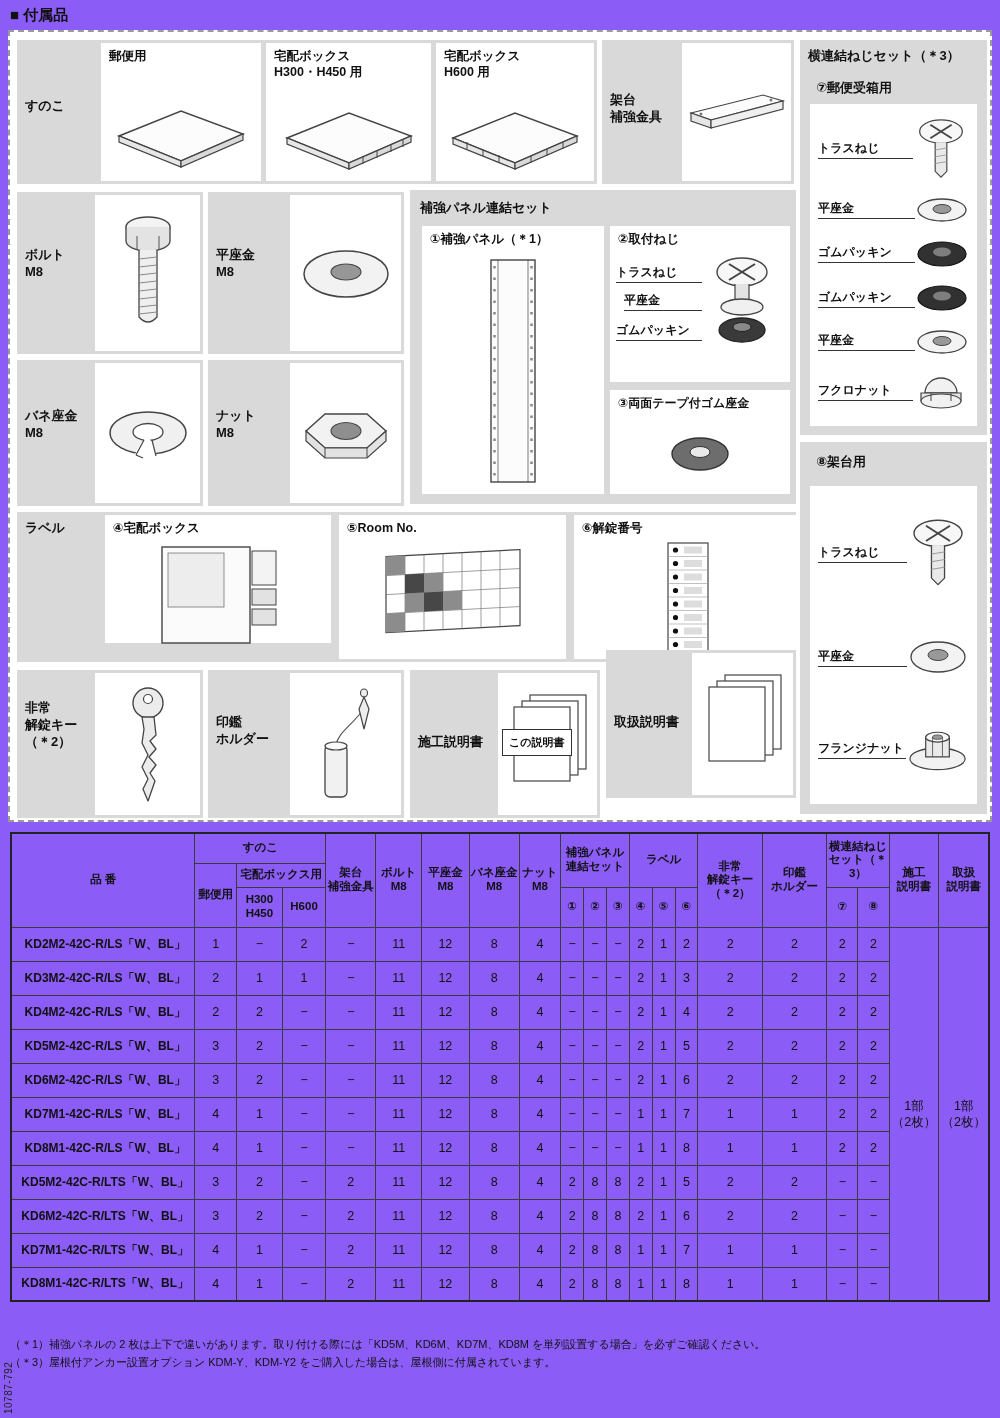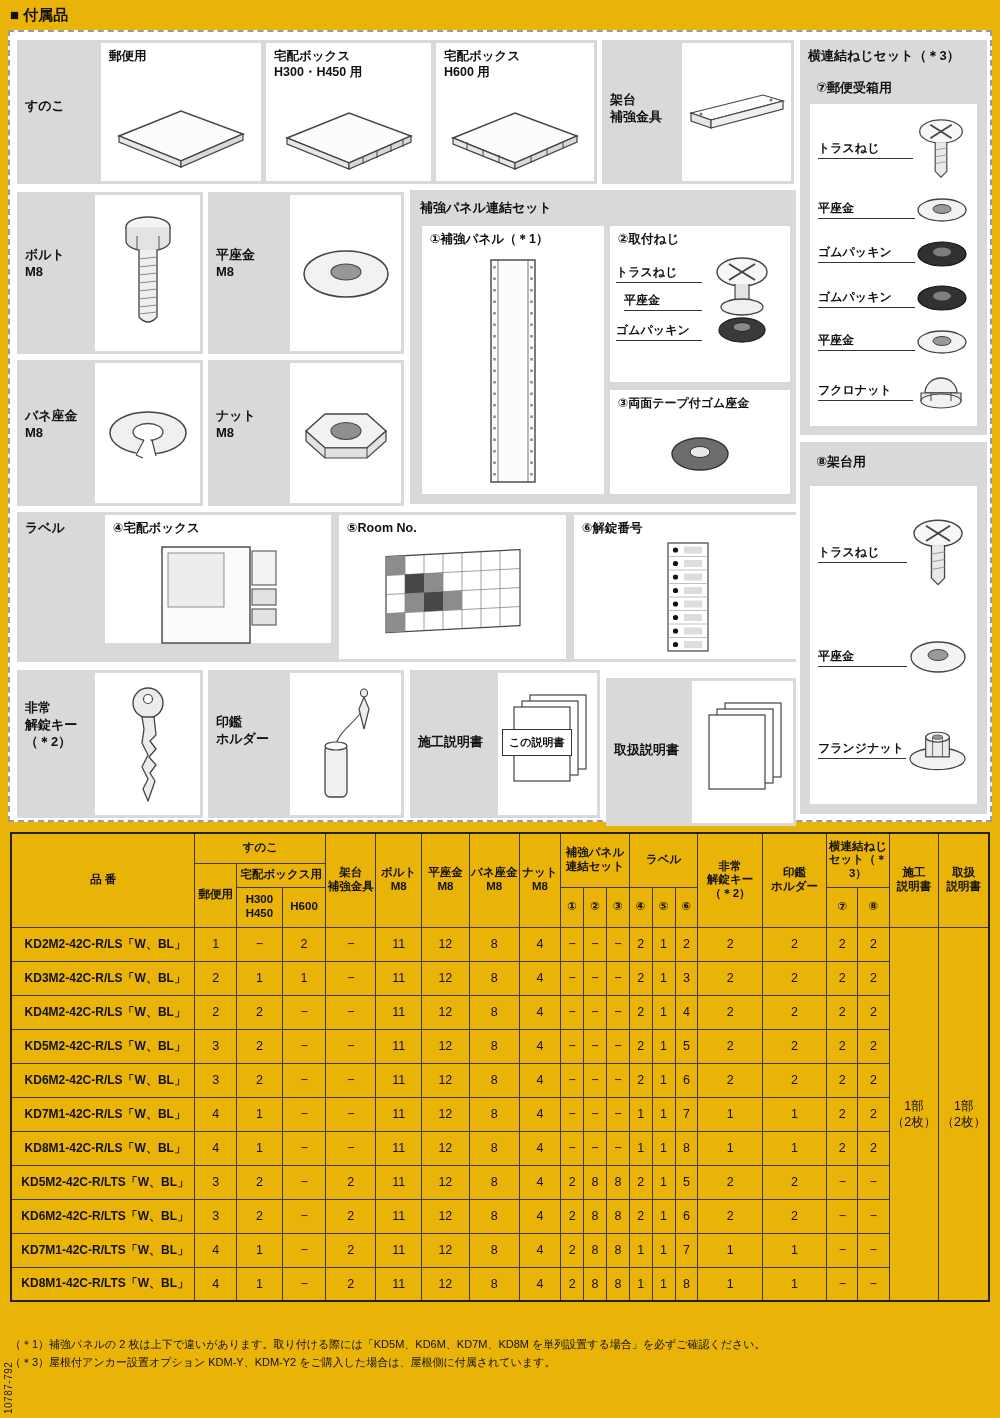--- a/index.html
+++ b/index.html
@@ -1,18 +1,18 @@
 <!DOCTYPE html>
 <html><head>
 <meta charset="utf-8">
 <style>
 *{margin:0;padding:0;box-sizing:border-box}
 html,body{background:#fff}
 body{font-family:"Liberation Sans","DejaVu Sans",sans-serif;color:#111}
-.page{position:relative;width:1000px;height:1418px;margin:0 auto;background:#eab308;overflow:hidden}
+.page{position:relative;width:1000px;height:1418px;margin:0 auto;background:#8b5cf6;overflow:hidden}
 .title{position:absolute;left:10px;top:6px;font-size:15px;font-weight:700}
 .diagram{position:absolute;left:8px;top:30px;width:984px;height:792px;border:2px dashed #9a9a9a;background:#fff}
 .panel{position:absolute;background:#d9d9d9}
 .plabel{position:absolute;font-size:13px;font-weight:700;line-height:1.3;white-space:pre-line}
 .whitebox{position:absolute;background:#fff}
 .wlabel{position:absolute;left:8px;top:6px;font-size:12.5px;font-weight:700;line-height:1.25;white-space:pre-line}
 .cimg{position:absolute;left:50%;transform:translateX(-50%)}
 .leader{display:inline-block;font-size:12px;font-weight:700;border-bottom:1.5px solid #333;padding:0 2px 1px 0;white-space:nowrap}
 .abslead{position:absolute}
 .partcol{position:absolute;background:#fff;display:flex;flex-direction:column;justify-content:space-around;padding:6px 8px}
@@ -402,21 +402,21 @@
       <div class="plabel" style="left:8px;top:64px">施工説明書</div>
       <div class="whitebox" style="left:88px;top:3px;width:99px;height:142px">
         <svg class="cimg" style="top:16px" width="88" height="104" viewBox="0 0 88 104">
           <rect x="26" y="6" width="56" height="74" fill="#fff" stroke="#444" stroke-width="1.2"></rect>
           <rect x="18" y="12" width="56" height="74" fill="#fff" stroke="#444" stroke-width="1.2"></rect>
           <rect x="10" y="18" width="56" height="74" fill="#fff" stroke="#444" stroke-width="1.2"></rect>
         </svg>
         <div class="tagbox" style="left:4px;top:56px">この説明書</div>
       </div>
     </div>
-    <div class="panel" style="left:596px;top:646px;width:190px;height:148px">
+    <div class="panel" style="left:596px;top:618px;width:190px;height:148px">
       <div class="plabel" style="left:8px;top:64px">取扱説明書</div>
       <div class="whitebox" style="left:86px;top:3px;width:101px;height:142px">
         <svg class="cimg" style="top:16px" width="88" height="104" viewBox="0 0 88 104">
           <rect x="26" y="6" width="56" height="74" fill="#fff" stroke="#444" stroke-width="1.2"></rect>
           <rect x="18" y="12" width="56" height="74" fill="#fff" stroke="#444" stroke-width="1.2"></rect>
           <rect x="10" y="18" width="56" height="74" fill="#fff" stroke="#444" stroke-width="1.2"></rect>
         </svg>
       </div>
     </div>
   </div>

